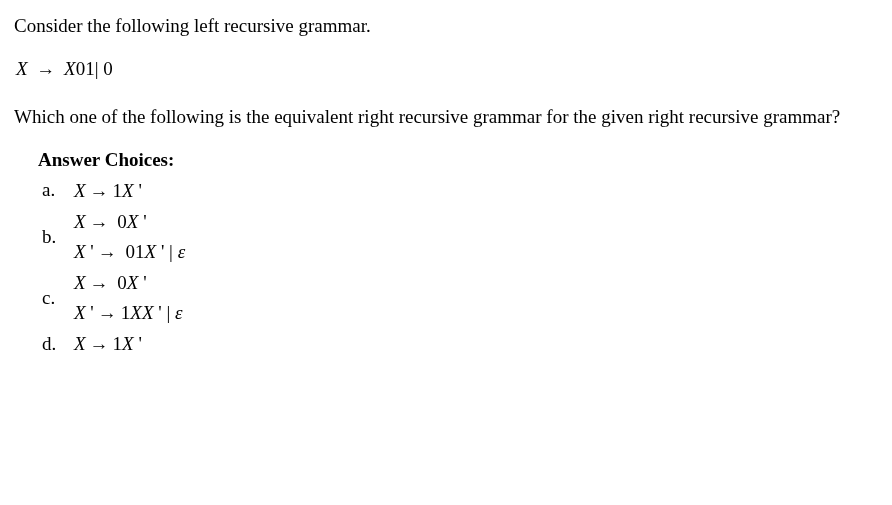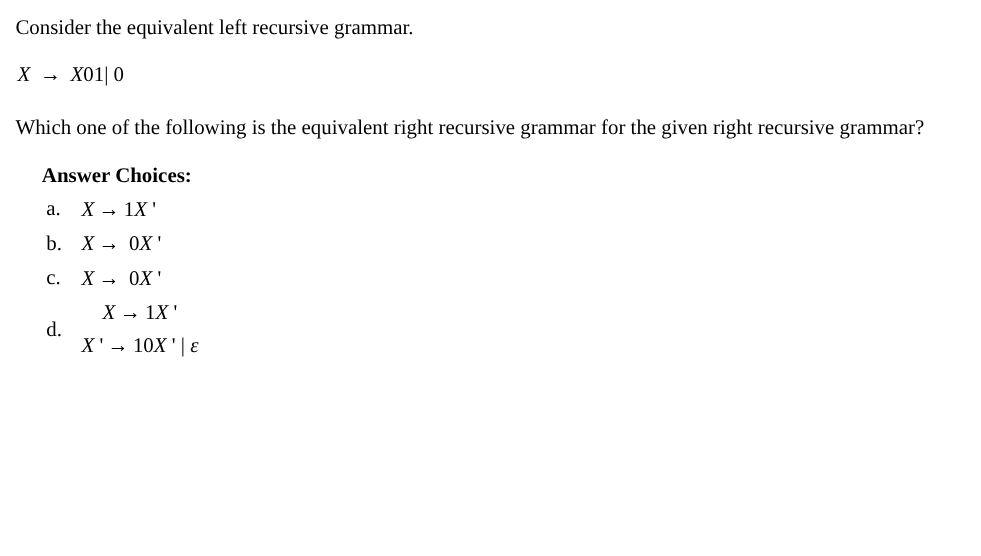--- a/index.html
+++ b/index.html
@@ -38,32 +38,31 @@
   .choice-label {
     width: 32px;
     flex-shrink: 0;
   }
   .choice-body {
     font-style: italic;
   }
   .choice-body .line {
     display: block;
     line-height: 1.55;
-    text-align: center;
   }
   .ital { font-style: italic; }
   .upright { font-style: normal; }
   .arrow { font-style: normal; padding: 0 4px; }
   .eps { font-style: italic; }
   .prime { font-style: normal; }
 </style>
 </head>
 <body>
 
-<p class="para">Consider the equivalent left recursive grammar.</p>
+<p class="para">Consider the following left recursive grammar.</p>
 
 <div class="formula">
   <span class="ital">X</span>
   <span class="arrow">→</span>
   <span><span class="ital">X</span><span class="upright">01| 0</span></span>
 </div>
 
 <p class="para">Which one of the following is the equivalent right recursive grammar for the given right recursive grammar?</p>
 
 <div class="heading">Answer Choices:</div>
@@ -78,37 +77,40 @@
       </span>
     </div>
   </div>
 
   <div class="choice">
     <div class="choice-label">b.</div>
     <div class="choice-body">
       <span class="line">
         <span class="ital">X</span><span class="arrow">→</span> <span class="upright">0</span><span class="ital">X</span><span class="prime"> '</span>
       </span>
+      <span class="line">
+        <span class="ital">X</span><span class="prime"> '</span><span class="arrow">→</span> <span class="upright">01</span><span class="ital">X</span><span class="prime"> '</span><span class="upright"> |</span> <span class="eps">ε</span>
+      </span>
     </div>
   </div>
 
   <div class="choice">
     <div class="choice-label">c.</div>
     <div class="choice-body">
       <span class="line">
         <span class="ital">X</span><span class="arrow">→</span> <span class="upright">0</span><span class="ital">X</span><span class="prime"> '</span>
+      </span>
+      <span class="line">
+        <span class="ital">X</span><span class="prime"> '</span><span class="arrow">→</span><span class="upright">1</span><span class="ital">XX</span><span class="prime"> '</span><span class="upright"> |</span> <span class="eps">ε</span>
       </span>
     </div>
   </div>
 
   <div class="choice">
     <div class="choice-label">d.</div>
     <div class="choice-body">
       <span class="line">
         <span class="ital">X</span><span class="arrow">→</span><span class="upright">1</span><span class="ital">X</span><span class="prime"> '</span>
       </span>
-      <span class="line">
-        <span class="ital">X</span><span class="prime"> '</span><span class="arrow">→</span><span class="upright">10</span><span class="ital">X</span><span class="prime"> '</span><span class="upright"> |</span> <span class="eps">ε</span>
-      </span>
     </div>
   </div>
 
 </div>
 
 </body></html>

